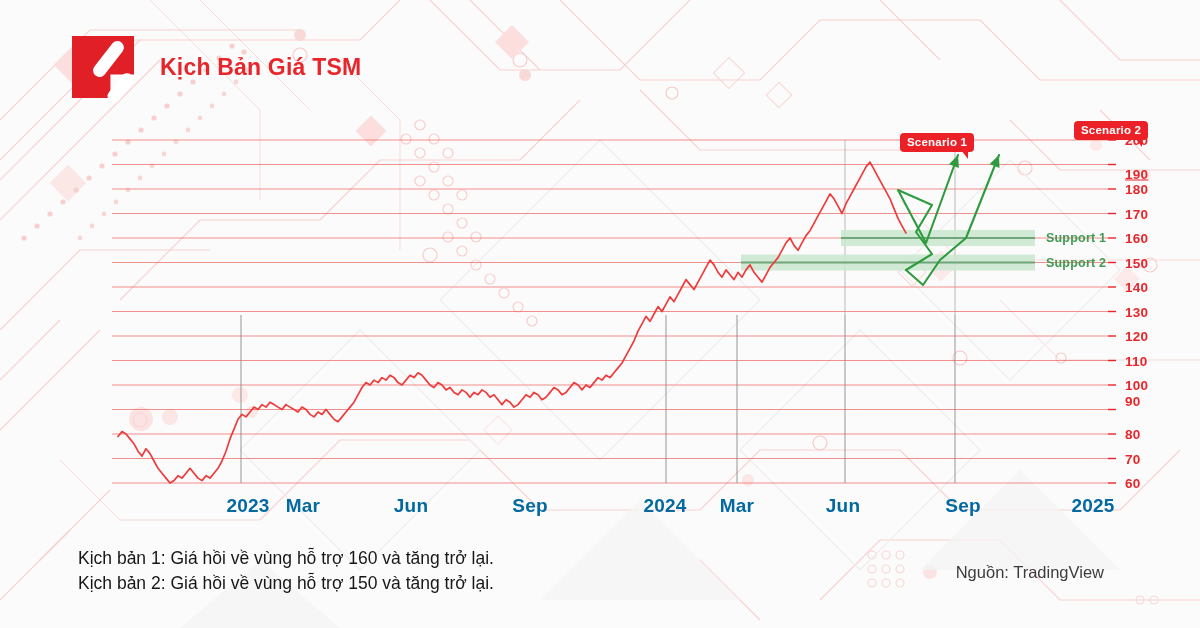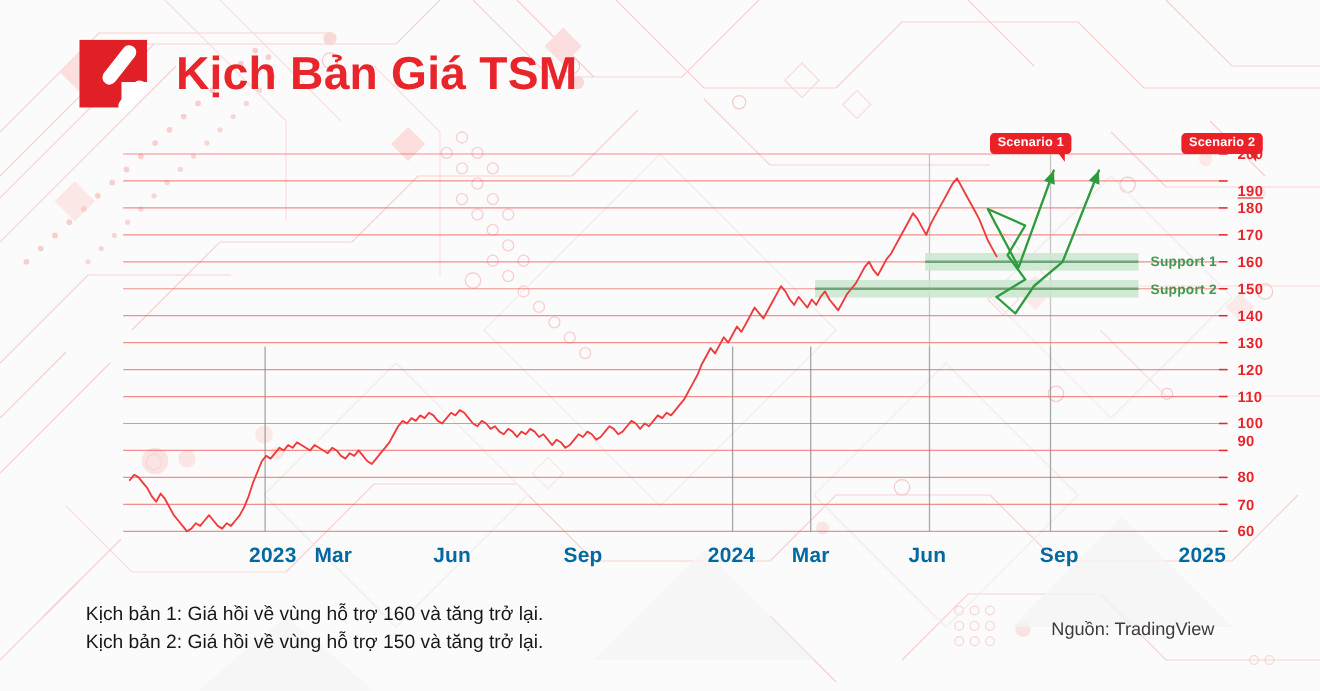--- a/index.html
+++ b/index.html
@@ -20,21 +20,21 @@
   .logo-mark { position:relative; width:62px; height:62px; }
   .logo-sq {
     position:absolute; left:0; top:0; width:62px; height:62px;
     background:#e01f26;
     clip-path: polygon(0 0, 100% 0, 100% 62%, 62% 62%, 62% 100%, 0 100%);
   }
   .logo-bar { position:absolute; background:#ffffff; border-radius:7px; }
   .logo-bar.b1 { width:13px; height:42px; left:30px; top:2px; transform:rotate(38deg); }
   .logo-bar.b2 { width:13px; height:34px; left:42px; top:35px; transform:rotate(38deg); }
   .title {
-    font-size:42px; font-weight:bold; color:#e8252b; letter-spacing:.2px;
+    font-size:23px; font-weight:bold; color:#e8252b; letter-spacing:.2px;
     white-space:nowrap;
   }
 
   
   .chart-wrap { position:absolute; left:0; top:0; width:1068px; height:628px; }
   .chart-svg { position:absolute; left:0; top:0; }
 
   .ylabel {
     position:absolute; font-size:13.5px; font-weight:bold; color:#e8252b;
     letter-spacing:.3px; transform:translateY(-50%);
@@ -350,21 +350,21 @@
         <div class="xlabel" style="left: 737px; top: 495px;">Mar</div>
         <div class="xlabel" style="left: 843px; top: 495px;">Jun</div>
         <div class="xlabel" style="left: 963px; top: 495px;">Sep</div>
         <div class="xlabel" style="left: 1093px; top: 495px;">2025</div>
       </div>
     <div id="supportlabels">
         <div class="support-label" style="left: 1046px; top: 238px; color: rgb(63, 155, 82);">Support 1</div>
         <div class="support-label" style="left: 1046px; top: 262.5px; color: rgb(63, 155, 82);">Support 2</div>
       </div>
     <div id="callouts">
-        <div class="callout" style="left: 900px; top: 121px;">Scenario 1</div>
+        <div class="callout" style="left: 900px; top: 133px;">Scenario 1</div>
         <div class="callout" style="left: 1050px; top: 121px; margin-left: 24px;">Scenario 2</div>
       </div>
   </div>
 
   <div class="notes">
     <div class="note-line">Kịch bản 1: Giá hồi về vùng hỗ trợ 160 và tăng trở lại.</div>
     <div class="note-line">Kịch bản 2: Giá hồi về vùng hỗ trợ 150 và tăng trở lại.</div>
   </div>
   <div class="source">Nguồn: TradingView</div>
 

